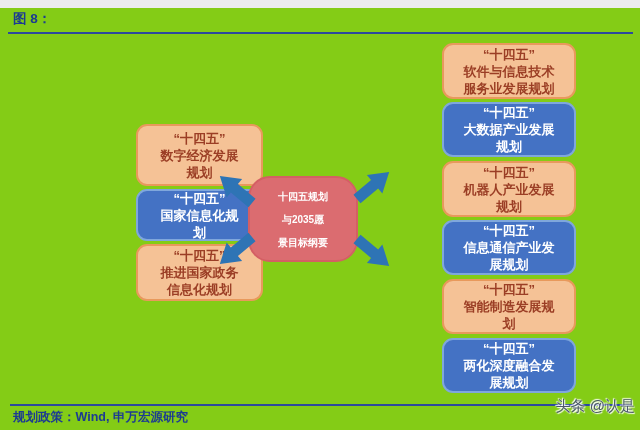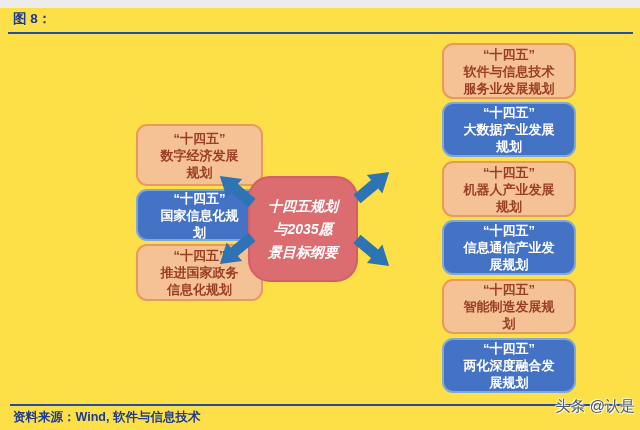--- a/index.html
+++ b/index.html
@@ -1,20 +1,20 @@
 <!DOCTYPE html>
 <html style="--title-blue: #1C3B92; --rule-blue: #2C4A9C; --top-strip: #ECECED; --orange-fill: #F5C296; --orange-border: #E8995C; --orange-text: #9B3E25; --blue-fill: #4472C4; --blue-border: #7FA7DC; --blue-text: #FFFFFF; --center-fill: #DB6C70; --center-border: #D45F64; --center-text: #FFFFFF; --arrow-blue: #2E74B5; --watermark-color: #4A5868;"><head>
 <meta charset="utf-8">
 <style>
   html, body { margin: 0; padding: 0; background: #ffffff; }
   #stage {
     position: relative;
     width: 640px;
     height: 430px;
-    background: #fde047;
+    background: #84cc16;
     overflow: hidden;
     font-family: "Liberation Sans", "DejaVu Sans", sans-serif;
   }
   .top-strip {
     position: absolute;
     left: 0; top: 0;
     width: 640px; height: 8px;
     background: var(--top-strip, #ECECED);
   }
   .title-row {
@@ -67,35 +67,34 @@
   
   .r0 { left: 403px; top: 43px;  width: 134px; height: 56px; }
   .r1 { left: 403px; top: 102px; width: 134px; height: 55px; }
   .r2 { left: 403px; top: 161px; width: 134px; height: 56px; }
   .r3 { left: 403px; top: 220px; width: 134px; height: 55px; }
   .r4 { left: 403px; top: 279px; width: 134px; height: 55px; }
   .r5 { left: 403px; top: 338px; width: 134px; height: 55px; }
   .center-node {
     position: absolute;
     left: 248px; top: 176px;
-    width: 110px; height: 106px;
+    width: 110px; height: 86px;
     box-sizing: border-box;
     border-radius: 22px;
     background: var(--center-fill, #DB6C70);
     border: 2px solid var(--center-border, #D45F64);
     color: var(--center-text, #FFFFFF);
     display: flex;
     align-items: center;
     justify-content: center;
     text-align: center;
     font-weight: bold;
-    font-size: 14px;
+    font-size: 10px;
     line-height: 23px;
     white-space: pre-line;
-    font-style: italic;
   }
   .arrow-layer {
     position: absolute;
     left: 0; top: 0;
     width: 640px; height: 430px;
     pointer-events: none;
   }
   .arrow-layer polygon { fill: var(--arrow-blue, #2E74B5); }
   .footer-rule {
     position: absolute;
@@ -168,16 +167,16 @@
 展规划</div>
 
   <svg class="arrow-layer" viewBox="0 0 640 430">
     <polygon points="0,-5.5 23,-5.5 23,-12 42,0 23,12 23,5.5 0,5.5" transform="translate(252,203) rotate(-140)"></polygon>
     <polygon points="0,-5.5 23,-5.5 23,-12 42,0 23,12 23,5.5 0,5.5" transform="translate(252,237) rotate(140)"></polygon>
     <polygon points="0,-5.5 23,-5.5 23,-12 42,0 23,12 23,5.5 0,5.5" transform="translate(357,199) rotate(-40)"></polygon>
     <polygon points="0,-5.5 23,-5.5 23,-12 42,0 23,12 23,5.5 0,5.5" transform="translate(357,239) rotate(40)"></polygon>
   </svg>
 
   <div class="footer-rule"></div>
-  <div class="footer-source">资料来源：Wind, 软件与信息技术</div>
+  <div class="footer-source">规划政策：Wind, 申万宏源研究</div>
   <div class="watermark">头条 @认是</div>
 
 </div>
 
 </body></html>

